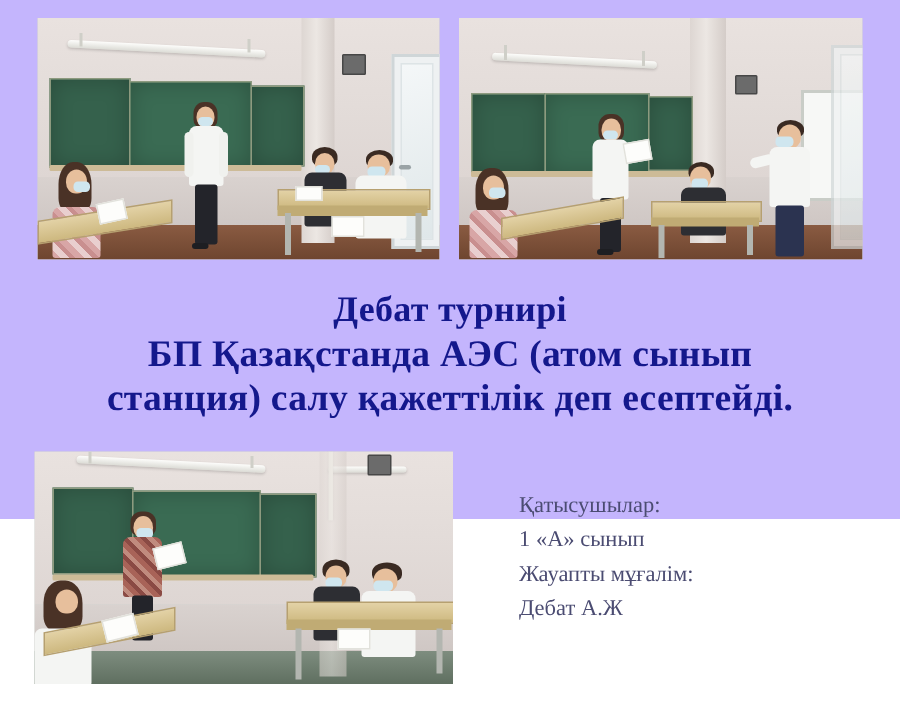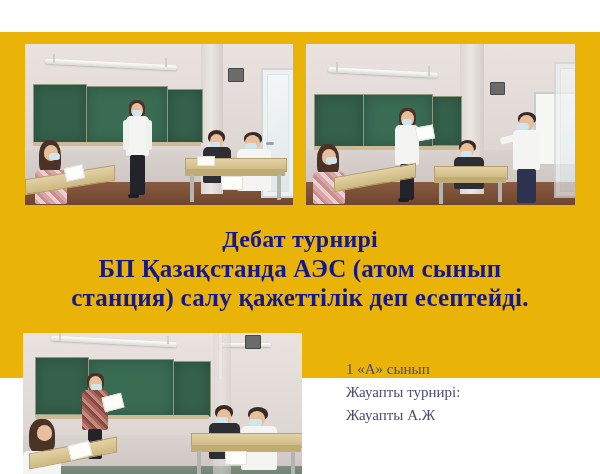--- a/index.html
+++ b/index.html
@@ -10,22 +10,21 @@
     width: 600px;
     height: 474px;
     background: #ffffff;
     font-family: "Liberation Serif", serif;
     overflow: hidden;
   }
   .slide {
     position: relative;
     width: 600px;
     height: 346px;
-    background: #eab308;
-    margin-top: 32px;
+    background: #c4b5fd;
   }
 
   
   .photo {
     position: absolute;
     overflow: hidden;
     background: #cfd3d0;
   }
   .photo-1 { left: 25px;  top: 12px;  width: 268px; height: 161px; }
   .photo-2 { left: 306px; top: 12px;  width: 269px; height: 161px; }
@@ -416,18 +415,19 @@
     </div>
   </div>
 
   <div class="title-block">
     <div class="title-line l1">Дебат турнирі</div>
     <div class="title-line">БП Қазақстанда АЭС (атом сынып</div>
     <div class="title-line">станция) салу қажеттілік деп есептейді.</div>
   </div>
 
   <div class="info-block">
+    <div class="info-line">Қатысушылар:</div>
     <div class="info-line">1 «А» сынып</div>
-    <div class="info-line">Жауапты турнирі:</div>
-    <div class="info-line">Жауапты А.Ж</div>
+    <div class="info-line">Жауапты мұғалім:</div>
+    <div class="info-line">Дебат А.Ж</div>
   </div>
 
 </div>
 
 </body></html>

